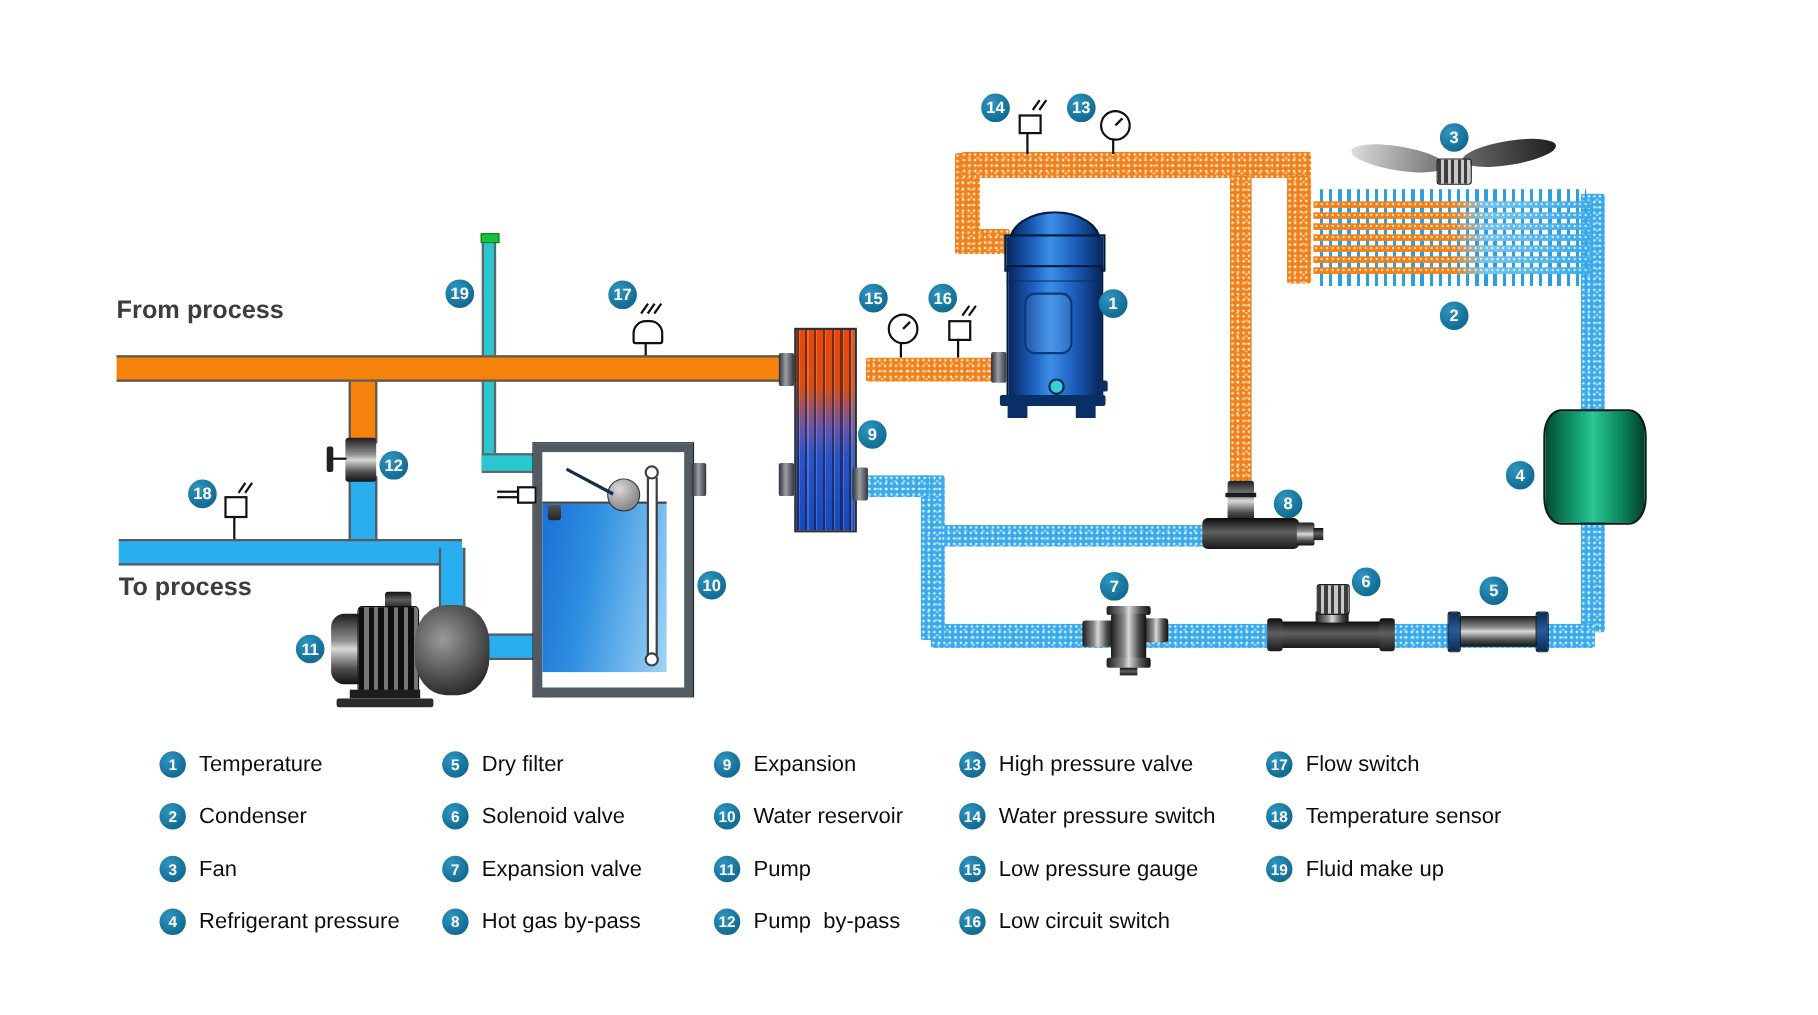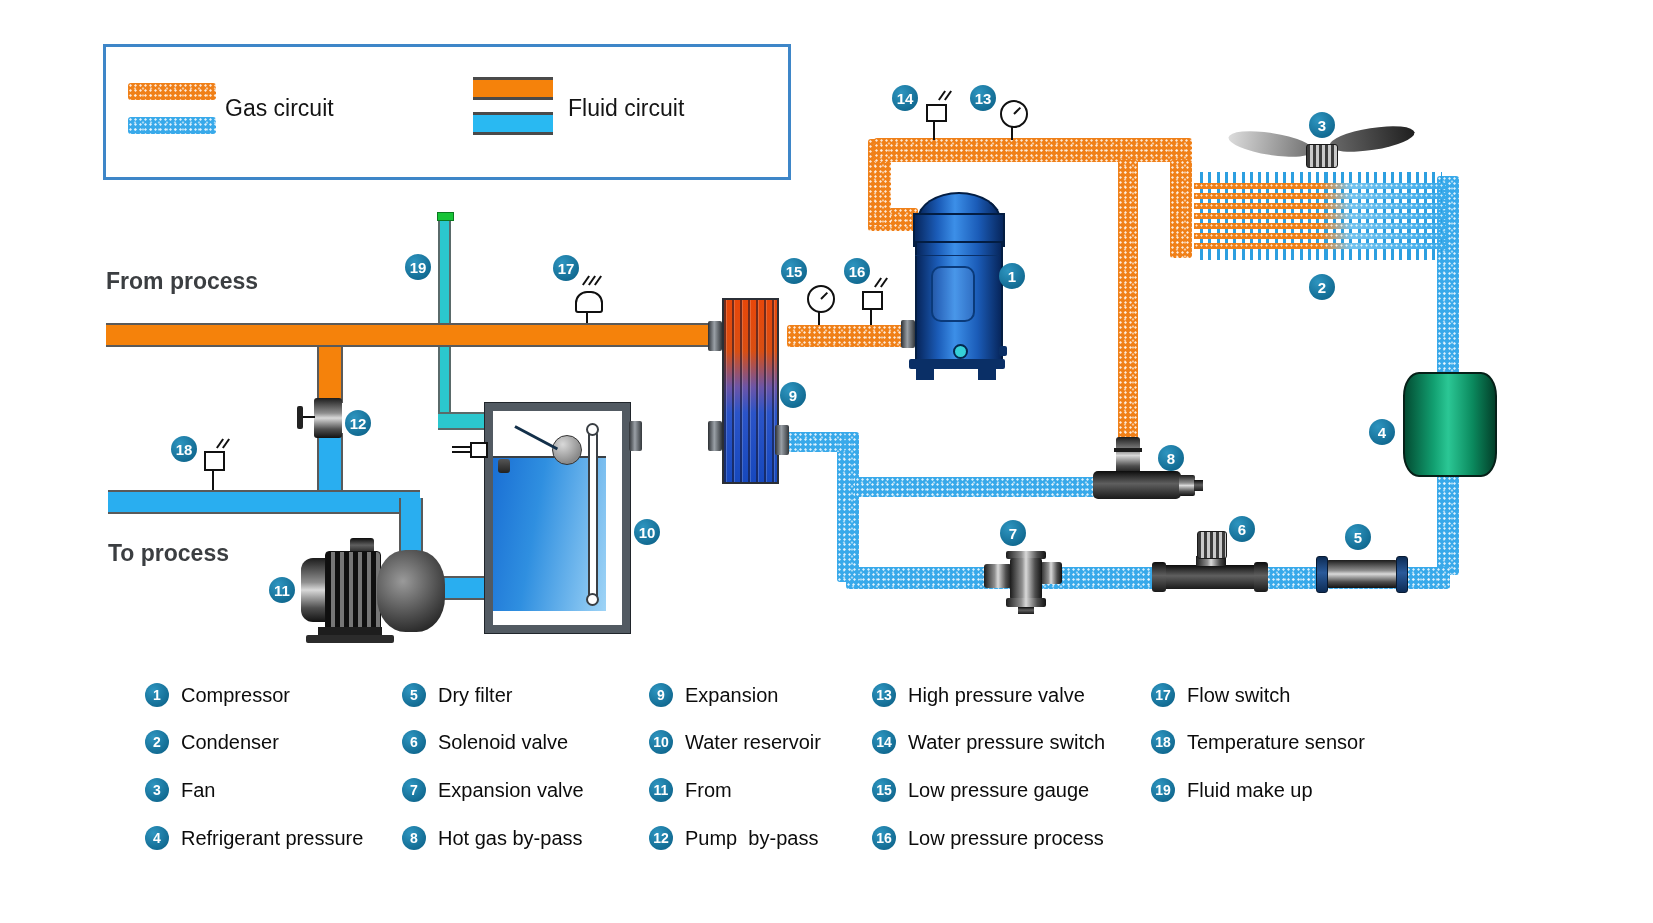--- a/index.html
+++ b/index.html
@@ -73,31 +73,23 @@
     border:2px solid #062018;border-radius:16px/24px;}
   .navycap{background:linear-gradient(180deg,#0d2c55,#2a5a9a 45%,#0d2c55);border-radius:3px;border:1px solid #071a33;}
   
   .litem{display:flex;align-items:center;gap:12px;font-size:20px;color:#0c0c0c;white-space:pre;}
 </style>
 </head>
 <body>
 
 <div id="stage">
 
-  <div class="abs legendbox">
-    <div class="abs st-or" style="left:22px;top:36px;width:88px;height:17px;"></div>
-    <div class="abs st-bl" style="left:22px;top:70px;width:88px;height:17px;"></div>
-    <div class="abs leg-label" style="left:119px;top:48px;">Gas circuit</div>
-    <div class="abs fl-or" style="left:367px;top:30px;width:80px;height:17px;"></div>
-    <div class="abs fl-bl" style="left:367px;top:65px;width:80px;height:17px;"></div>
-    <div class="abs leg-label" style="left:462px;top:48px;">Fluid circuit</div>
-  </div>
 
   <div class="abs proc-label" style="left:106px;top:268px;">From process</div>
-  <div class="abs proc-label" style="left:108px;top:540px;">To process</div>
+  <div class="abs proc-label" style="left:108px;top:520px;">To process</div>
 
   <div class="abs pipe-cy" style="left:438px;top:218px;width:9px;height:210px;"></div>
   <div class="abs" style="left:437px;top:212px;width:15px;height:7px;background:#17c437;border:1px solid #0a7a20;"></div>
   <div class="abs pipe-cy-h" style="left:438px;top:412px;width:88px;height:14px;"></div>
   <div class="abs" style="left:505px;top:416px;width:40px;height:12px;background:#2BC7CE;border:2px solid #5a6a6a;transform:rotate(20deg);"></div>
 
   <div class="abs pipe-or-v" style="left:317px;top:341px;width:22px;height:62px;"></div>
   <div class="abs pipe-bl-v" style="left:317px;top:433px;width:22px;height:64px;"></div>
   <div class="abs pipe-or" style="left:106px;top:323px;width:618px;height:20px;"></div>
   <div class="abs pipe-bl" style="left:108px;top:490px;width:312px;height:20px;"></div>
@@ -240,21 +232,21 @@
   <div class="abs badge" style="left:970px;top:85px;">13</div>
   <div class="abs badge" style="left:892px;top:85px;">14</div>
   <div class="abs badge" style="left:781px;top:258px;">15</div>
   <div class="abs badge" style="left:844px;top:258px;">16</div>
   <div class="abs badge" style="left:553px;top:255px;">17</div>
   <div class="abs badge" style="left:171px;top:436px;">18</div>
   <div class="abs badge" style="left:405px;top:254px;">19</div>
 
   <div class="abs litem" style="left:145px;top:683px;">
     <span class="lbadge">1</span>
-    <span>Compressor</span></div>
+    <span>Temperature</span></div>
   <div class="abs litem" style="left:145px;top:730px;">
     <span class="lbadge">2</span>
     <span>Condenser</span></div>
   <div class="abs litem" style="left:145px;top:778px;">
     <span class="lbadge">3</span>
     <span>Fan</span></div>
   <div class="abs litem" style="left:145px;top:826px;">
     <span class="lbadge">4</span>
     <span>Refrigerant pressure</span></div>
 
@@ -272,37 +264,37 @@
     <span>Hot gas by-pass</span></div>
 
   <div class="abs litem" style="left:649px;top:683px;">
     <span class="lbadge">9</span>
     <span>Expansion</span></div>
   <div class="abs litem" style="left:649px;top:730px;">
     <span class="lbadge">10</span>
     <span>Water reservoir</span></div>
   <div class="abs litem" style="left:649px;top:778px;">
     <span class="lbadge">11</span>
-    <span>From</span></div>
+    <span>Pump</span></div>
   <div class="abs litem" style="left:649px;top:826px;">
     <span class="lbadge">12</span>
     <span>Pump  by-pass</span></div>
 
   <div class="abs litem" style="left:872px;top:683px;">
     <span class="lbadge">13</span>
     <span>High pressure valve</span></div>
   <div class="abs litem" style="left:872px;top:730px;">
     <span class="lbadge">14</span>
     <span>Water pressure switch</span></div>
   <div class="abs litem" style="left:872px;top:778px;">
     <span class="lbadge">15</span>
     <span>Low pressure gauge</span></div>
   <div class="abs litem" style="left:872px;top:826px;">
     <span class="lbadge">16</span>
-    <span>Low pressure process</span></div>
+    <span>Low circuit switch</span></div>
 
   <div class="abs litem" style="left:1151px;top:683px;">
     <span class="lbadge">17</span>
     <span>Flow switch</span></div>
   <div class="abs litem" style="left:1151px;top:730px;">
     <span class="lbadge">18</span>
     <span>Temperature sensor</span></div>
   <div class="abs litem" style="left:1151px;top:778px;">
     <span class="lbadge">19</span>
     <span>Fluid make up</span></div>

